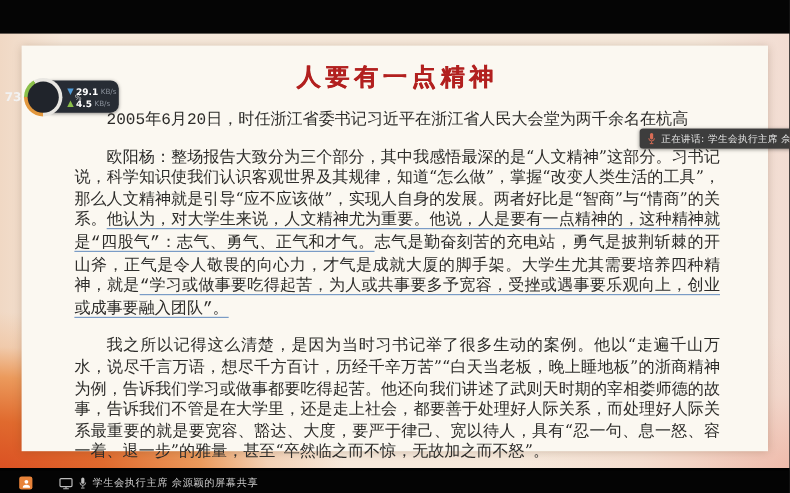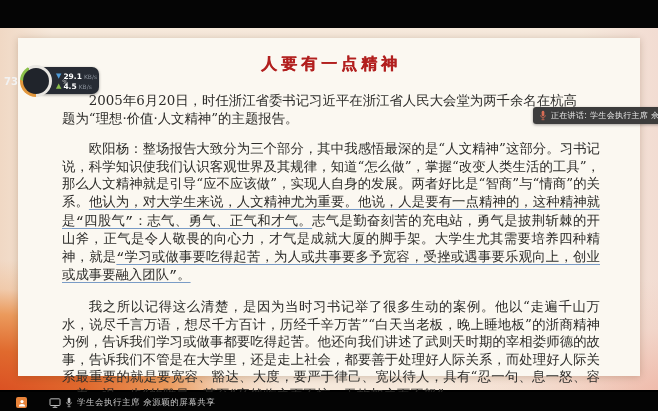--- a/index.html
+++ b/index.html
@@ -16,28 +16,28 @@
   
   .slide{position:absolute;left:0;top:28px;width:658px;height:362px;
     background:
       radial-gradient(60% 50% at -3% 103%, #d9481f 0%, #e06a2e 28%, #eb9a5c 48%, rgba(240,190,150,.55) 62%, rgba(240,190,150,0) 78%),
       radial-gradient(50% 45% at 103% 103%, rgba(236,160,140,.65) 0%, rgba(240,200,185,.35) 45%, rgba(240,200,185,0) 75%),
       linear-gradient(90deg, #f0d8c4 0%, #f6e8da 8%, #f6e9dc 88%, #f2dcd2 100%);}
   
   .page{position:absolute;left:18px;top:10px;width:622px;height:338px;background:#fbf8f1;
         box-shadow:0 1px 7px rgba(90,50,20,.25);box-sizing:border-box;
         padding:13px 40px 0 44px;}
-  .doc-title{margin:0 0 13px 0;text-align:center;color:#b2201f;font-size:16px;line-height:28px;
-             font-weight:bold;letter-spacing:4px;font-family:Liberation Mono, monospace;
+  .doc-title{margin:0 0 13px 0;text-align:center;color:#b2201f;font-size:20px;line-height:28px;
+             font-weight:bold;letter-spacing:4px;font-family:Liberation Sans, sans-serif;
              text-shadow:.4px 0 0 #b2201f;}
   .doc-body{color:#2d2c2a;font-size:13.4px;line-height:17.6px;
             font-family:"DejaVu Serif","Liberation Serif",serif;}
   .para{margin:0 0 13px 0;text-align:justify;}
   .p1line{display:block;white-space:nowrap;}
-  .p1line.first{text-indent:2em;}
+  .p1line.first{text-indent:2em;font-family:Liberation Mono, monospace;}
   .indented{text-indent:2em;}
   .u{text-decoration:underline;text-decoration-color:#7a9cc6;text-decoration-thickness:1px;
      text-underline-offset:3px;font-family:Liberation Mono, monospace;}
   
   .stats-badge{position:absolute;left:20px;top:37px;height:32px;display:flex;align-items:center;}
   .badge-pill{position:absolute;left:17px;top:2px;width:62px;height:27px;background:#272c34;
               border-radius:7px;box-shadow:0 1px 3px rgba(0,0,0,.4);}
   .gauge{position:relative;width:32px;height:32px;border-radius:50%;
          background:conic-gradient(from 180deg,#e2973c 0deg 92deg,#8bc04a 92deg 150deg,#e9e7e2 150deg 360deg);
          display:flex;align-items:center;justify-content:center;z-index:2;}
@@ -62,21 +62,20 @@
 <div class="stage">
 
   <div class="top-bar"></div>
 
   <div class="slide">
     <div class="page">
       <h1 class="doc-title">人要有一点精神</h1>
       <div class="doc-body">
         <p class="para">
           <span class="p1line first">2005年6月20日，时任浙江省委书记习近平在浙江省人民大会堂为两千余名在杭高</span>
-          <span class="p1line">题为“理想·价值·人文精神”的主题报告。</span>
         </p>
         <p class="para indented"><span>欧阳杨：整场报告大致分为三个部分，其中我感悟最深的是“人文精神”这部分。习书记说，科学知识使我们认识客观世界及其规律，知道“怎么做”，掌握“改变人类生活的工具”，那么人文精神就是引导“应不应该做”，实现人自身的发展。两者好比是“智商”与“情商”的关系。</span><span class="u">他认为，对大学生来说，人文精神尤为重要。他说，人是要有一点精神的，这种精神就是“四股气”：志气、勇气、正气和才气。</span><span>志气是勤奋刻苦的充电站，勇气是披荆斩棘的开山斧，正气是令人敬畏的向心力，才气是成就大厦的脚手架。大学生尤其需要培养四种精神，就是</span><span class="u">“学习或做事要吃得起苦，为人或共事要多予宽容，受挫或遇事要乐观向上，创业或成事要融入团队”。</span></p>
         <p class="para indented">我之所以记得这么清楚，是因为当时习书记举了很多生动的案例。他以“走遍千山万水，说尽千言万语，想尽千方百计，历经千辛万苦”“白天当老板，晚上睡地板”的浙商精神为例，告诉我们学习或做事都要吃得起苦。他还向我们讲述了武则天时期的宰相娄师德的故事，告诉我们不管是在大学里，还是走上社会，都要善于处理好人际关系，而处理好人际关系最重要的就是要宽容、豁达、大度，要严于律己、宽以待人，具有“忍一句、息一怒、容一着、退一步”的雅量，甚至“卒然临之而不惊，无故加之而不怒”。</p>
       </div>
     </div>
 
     <div class="stats-badge">
       <div class="badge-pill"></div>
       <div class="gauge">
         <div class="gauge-inner">

